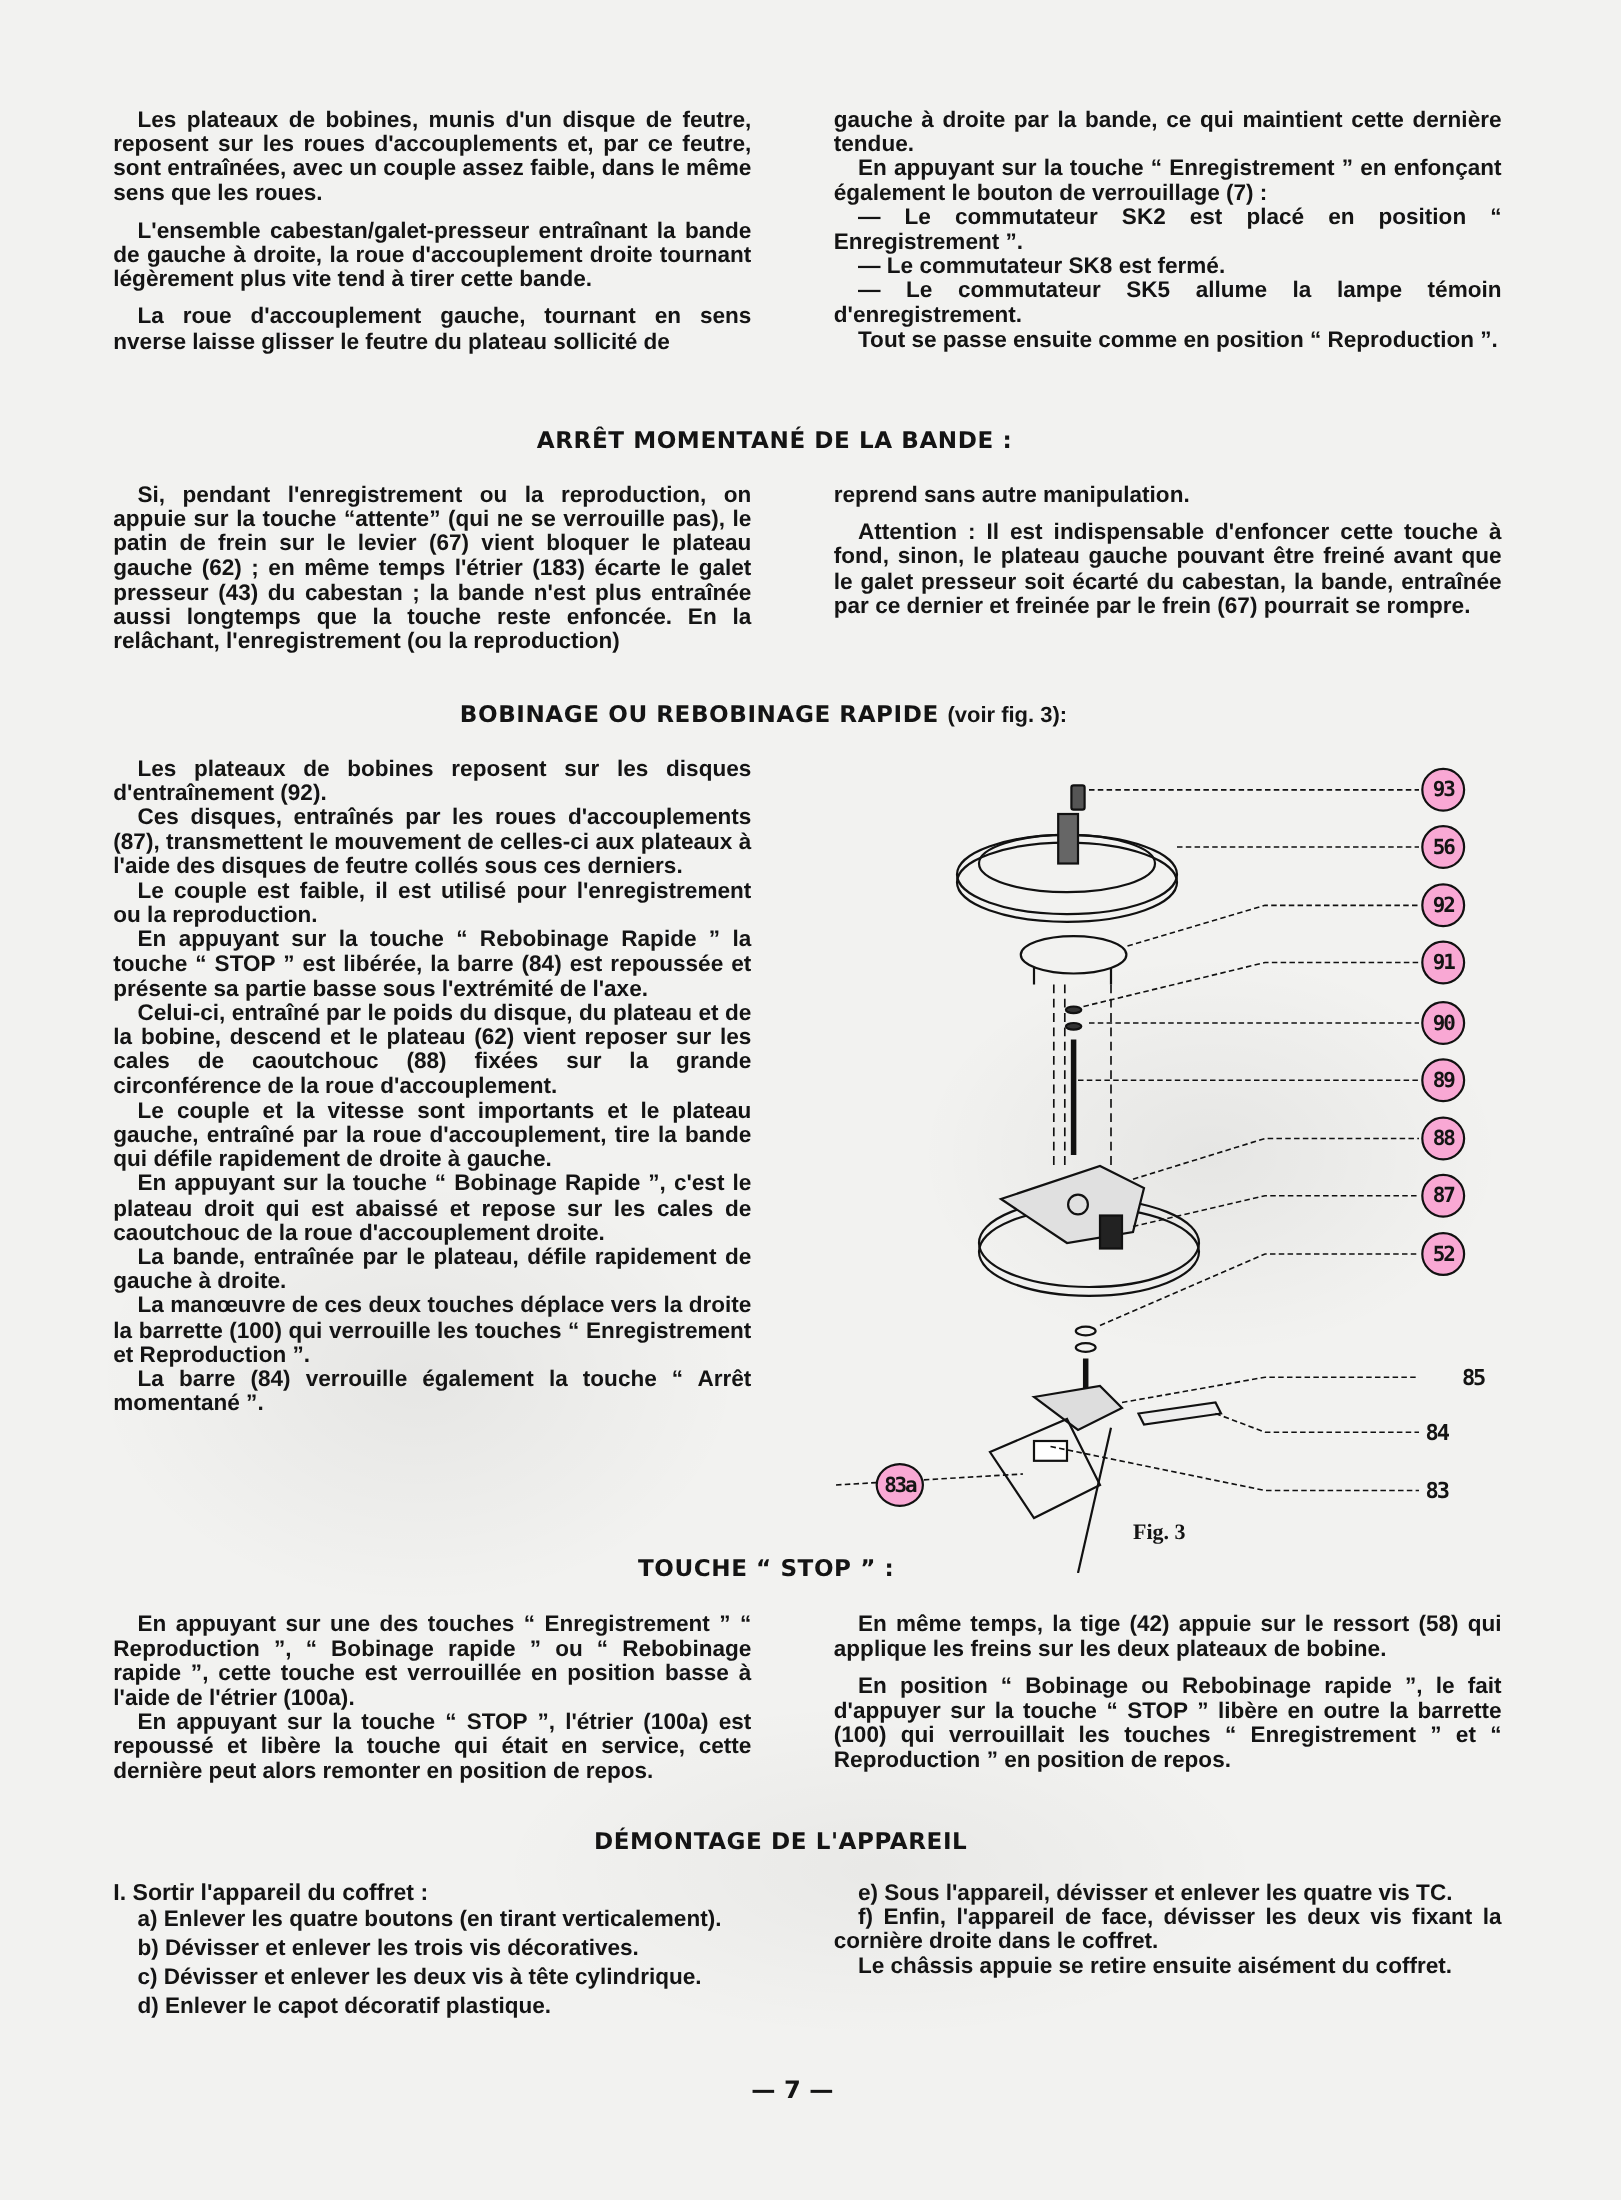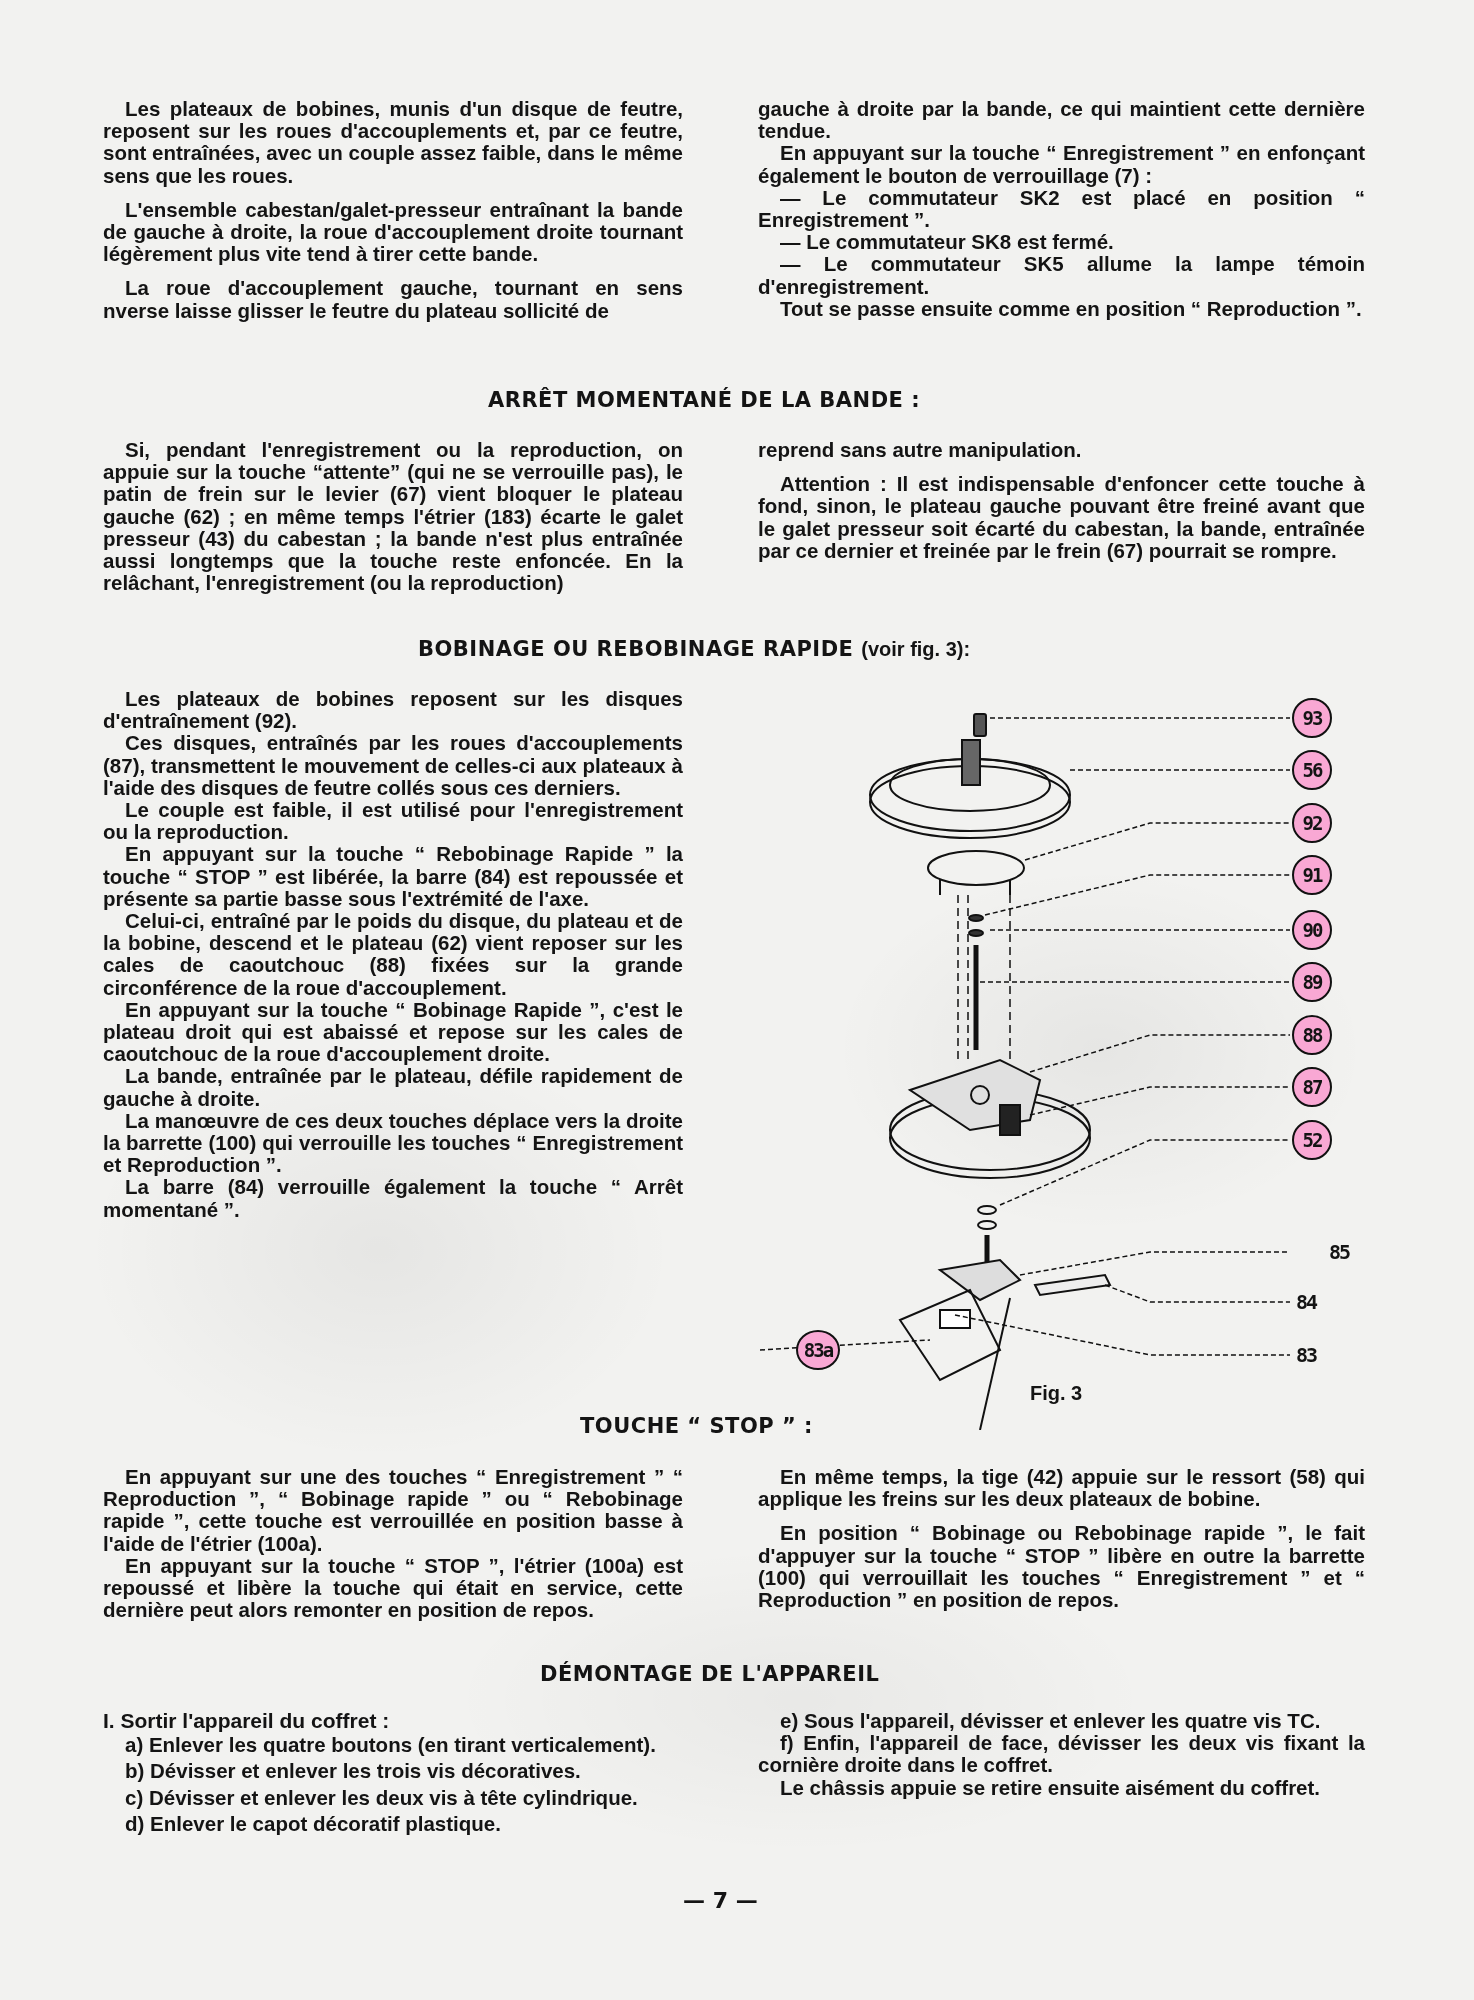--- a/index.html
+++ b/index.html
@@ -32,21 +32,21 @@
   .fig-area { position: absolute; left: 700px; top: 690px; width: 680px; height: 740px; }
   .callout {
     position: absolute; width: 36px; height: 36px; border: 2px solid #111; border-radius: 50%;
     display: flex; align-items: center; justify-content: center;
     font-family: "DejaVu Sans Mono", monospace; font-weight: bold; font-size: 19px; letter-spacing: -2px;
     background: #f9a8d4;
   }
   .callout-plain {
     position: absolute; font-family: "DejaVu Sans Mono", monospace; font-weight: bold; font-size: 20px; letter-spacing: -2px;
   }
-  .fig-caption { position: absolute; font-family: Liberation Sans, sans-serif; font-weight: bold; font-size: 20px; }
+  .fig-caption { position: absolute; font-family: Liberation Serif, serif; font-weight: bold; font-size: 20px; }
   .page-num { position: absolute; left: 683px; top: 1888px; font-weight: bold; font-size: 22px; font-family: "DejaVu Sans", sans-serif; }
 </style>
 </head>
 <body>
 
 <div class="ghost"></div>
 
 <div class="col colL" style="top:98px;">
   <p>Les plateaux de bobines, munis d'un disque de feutre, reposent sur les roues d'accouplements et, par ce feutre, sont entraînées, avec un couple assez faible, dans le même sens que les roues.</p>
   <p class="gap">L'ensemble cabestan/galet-presseur entraînant la bande de gauche à droite, la roue d'accouplement droite tournant légèrement plus vite tend à tirer cette bande.</p>
@@ -73,20 +73,21 @@
 <div class="heading" style="left:418px; top:637px;">
   <span>BOBINAGE OU REBOBINAGE RAPIDE</span>
   <span class="sub">(voir fig. 3):</span>
 </div>
 <div class="col colL" style="top:688px;">
   <p>Les plateaux de bobines reposent sur les disques d'entraînement (92).</p>
   <p>Ces disques, entraînés par les roues d'accouplements (87), transmettent le mouvement de celles-ci aux plateaux à l'aide des disques de feutre collés sous ces derniers.</p>
   <p>Le couple est faible, il est utilisé pour l'enregistrement ou la reproduction.</p>
   <p>En appuyant sur la touche “ Rebobinage Rapide ” la touche “ STOP ” est libérée, la barre (84) est repoussée et présente sa partie basse sous l'extrémité de l'axe.</p>
   <p>Celui-ci, entraîné par le poids du disque, du plateau et de la bobine, descend et le plateau (62) vient reposer sur les cales de caoutchouc (88) fixées sur la grande circonférence de la roue d'accouplement.</p>
+  <p>Le couple et la vitesse sont importants et le plateau gauche, entraîné par la roue d'accouplement, tire la bande qui défile rapidement de droite à gauche.</p>
   <p>En appuyant sur la touche “ Bobinage Rapide ”, c'est le plateau droit qui est abaissé et repose sur les cales de caoutchouc de la roue d'accouplement droite.</p>
   <p>La bande, entraînée par le plateau, défile rapidement de gauche à droite.</p>
   <p>La manœuvre de ces deux touches déplace vers la droite la barrette (100) qui verrouille les touches “ Enregistrement et Reproduction ”.</p>
   <p>La barre (84) verrouille également la touche “ Arrêt momentané ”.</p>
 </div>
 
 <div class="fig-area">
   <svg width="680" height="740" viewBox="0 0 680 740">
     <g fill="none" stroke="#111" stroke-width="2">
 

